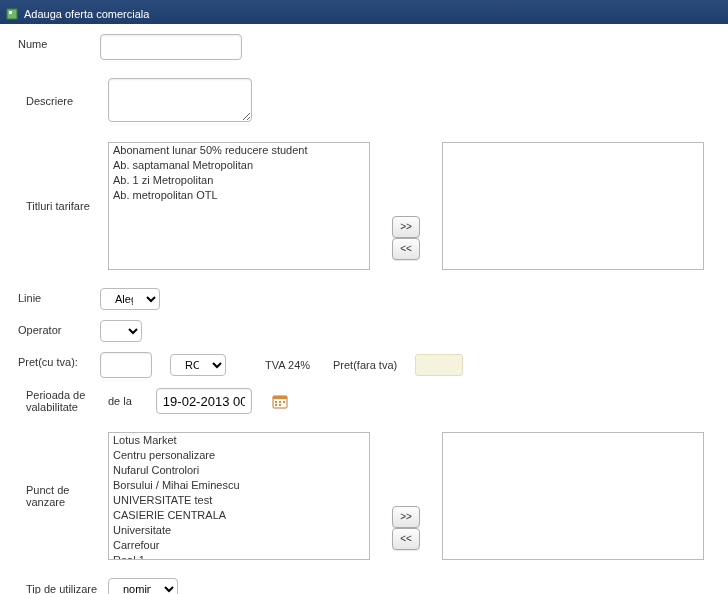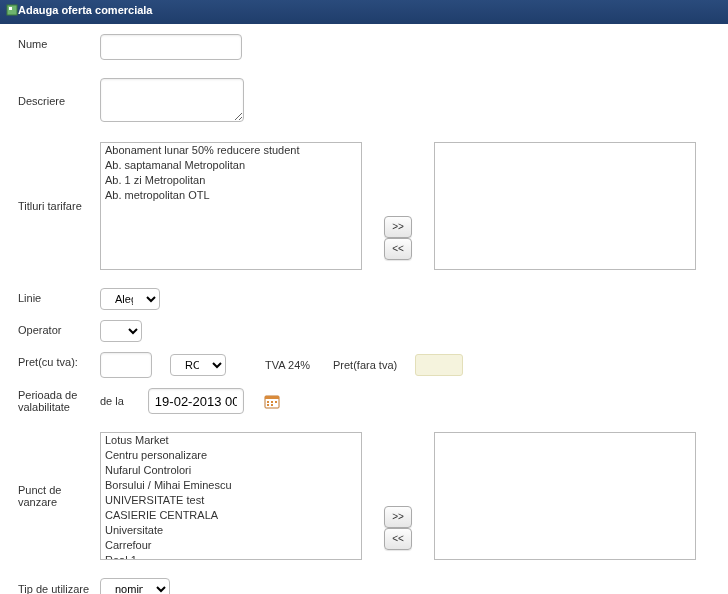--- a/index.html
+++ b/index.html
@@ -10,24 +10,25 @@
     color: #333;
     background: #ffffff;
   }
   .window {
     width: 728px;
     box-sizing: border-box;
   }
   .titlebar {
     background: linear-gradient(to bottom, #2a4b7c 0%, #1f3d6b 100%);
     color: #ffffff;
-    font-weight: bold;
+    font-weight: normal;
     padding: 4px 6px;
     display: flex;
-    align-items: flex-start;
+    align-items: flex-end;
+    gap: 6px;
     height: 16px;
   }
   .titlebar .icon-box {
     display: inline-flex;
     width: 12px;
     height: 12px;
   }
   .content {
     padding: 10px 18px 10px 18px;
   }
@@ -36,21 +37,21 @@
     align-items: flex-start;
     margin-bottom: 18px;
   }
   .row.tight { margin-bottom: 10px; }
   .label-cell {
     width: 82px;
     flex: 0 0 82px;
     padding-top: 4px;
     color: #333;
   }
-  .label-cell.mid { padding-top: 0; align-self: center; }
+  .label-cell.mid { padding-top: 0; align-self: center; margin-left: 8px; }
   .field-cell {
     flex: 0 0 auto;
   }
   input[type=text].txt {
     border: 1px solid #bbb;
     border-radius: 4px;
     padding: 3px 6px;
     height: 18px;
     box-shadow: inset 0 1px 2px rgba(0,0,0,.08);
     background: #fff;

